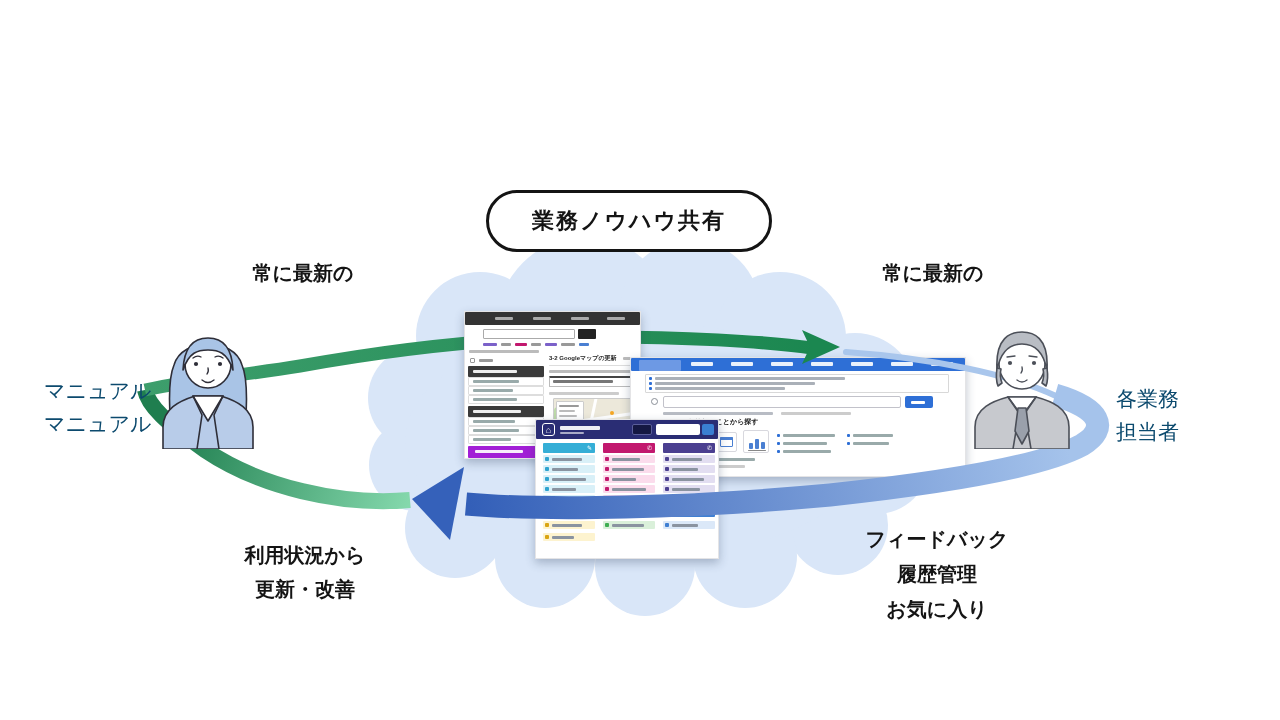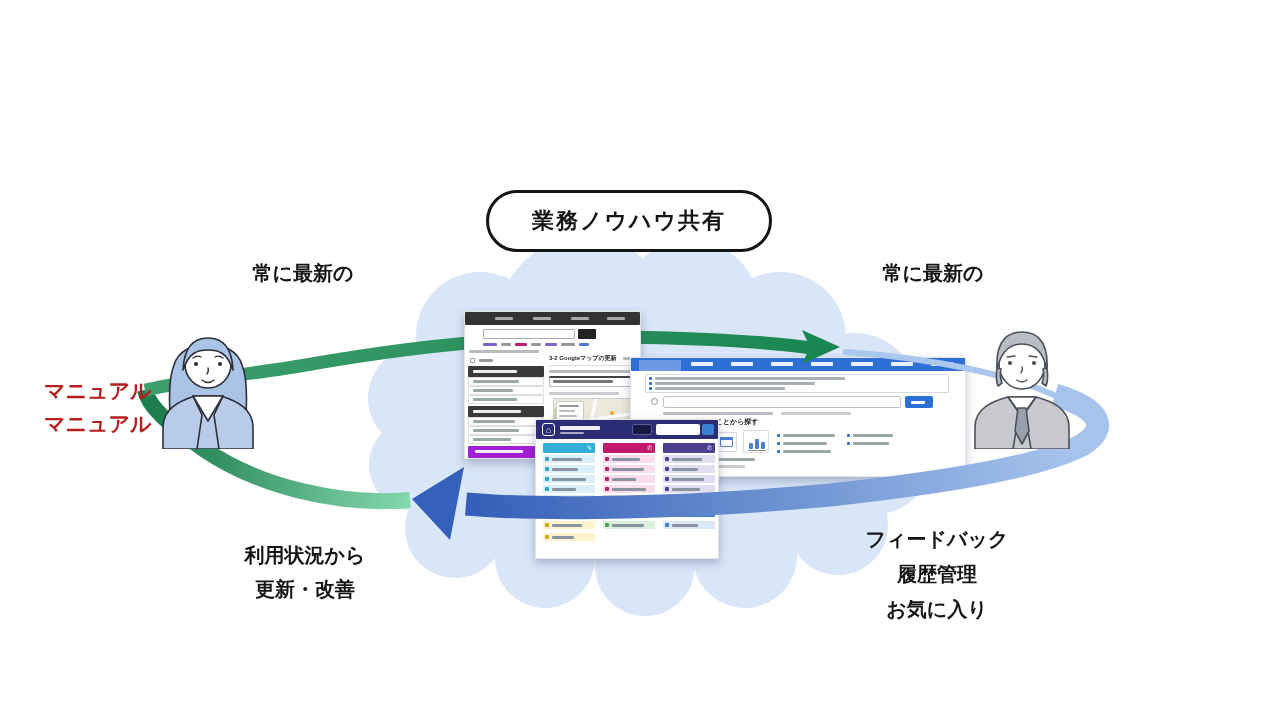--- a/index.html
+++ b/index.html
@@ -6,21 +6,21 @@
   .stage{position:relative;width:1280px;height:720px;background:#fff;overflow:hidden;
          font-family:"Liberation Sans","DejaVu Sans",sans-serif}
   .stage *{box-sizing:border-box}
   .title{position:absolute;left:0;top:50px;width:1280px;margin:0;text-align:center;
          font-size:47px;font-weight:bold;color:#0d0d0d;letter-spacing:1px}
   .svgabs{position:absolute;left:0;top:0;pointer-events:none}
   .pill{position:absolute;width:286px;height:62px;background:#fff;border:3px solid #141414;
         border-radius:34px;display:flex;align-items:center;justify-content:center;
         font-size:22px;font-weight:bold;color:#141414;letter-spacing:2px}
   .flabel{position:absolute;text-align:center;font-weight:bold;font-size:20px;color:#141414;line-height:34px}
-  .rlabel{position:absolute;font-weight:bold;font-size:21px;color:#b91c1c;line-height:33px}
+  .rlabel{position:absolute;font-weight:normal;font-size:21px;color:#0c4a6e;line-height:33px}
   .card{position:absolute;background:#fff;box-shadow:0 4px 9px rgba(40,60,90,.30);border:1px solid #e4e4e6}
   .d{position:absolute;border-radius:1px}
   .tinytxt{position:absolute;font-weight:bold;color:#1c1c1c;white-space:nowrap}
 </style>
 </head>
 <body>
 
 <div class="stage">
 
 
@@ -326,14 +326,18 @@
   </div>
   <div class="flabel" style="left:195px;top:538px;width:220px">
     <div>利用状況から</div>
     <div>更新・改善</div>
   </div>
 
   <div class="rlabel" style="left:44px;top:374px">
     <div>マニュアル</div>
     <div>マニュアル</div>
   </div>
+  <div class="rlabel" style="left:1116px;top:382px">
+    <div>各業務</div>
+    <div>担当者</div>
+  </div>
 
 </div>
 
 </body></html>

